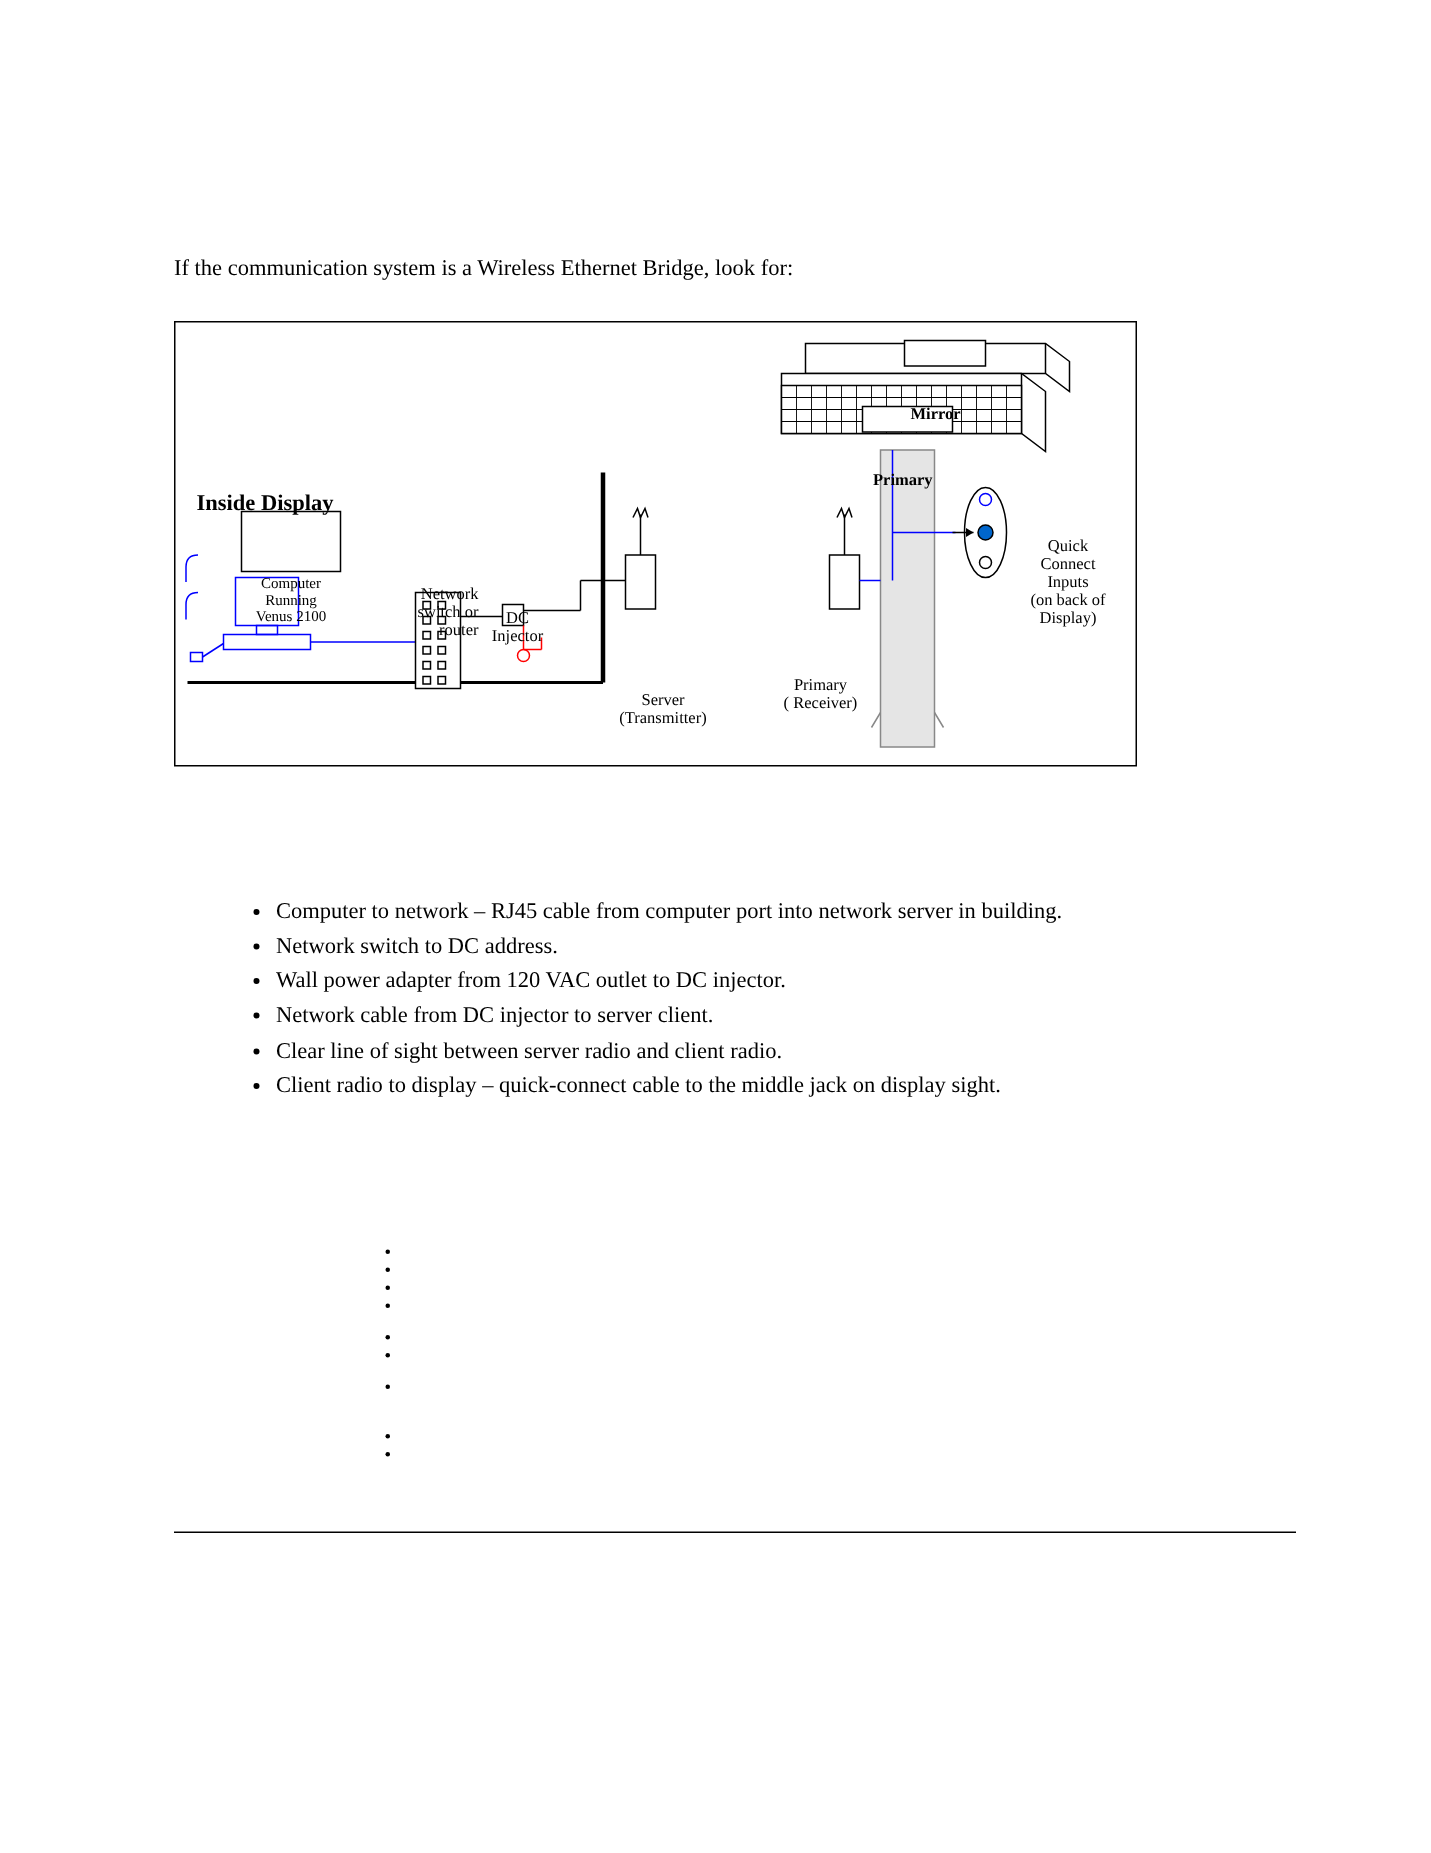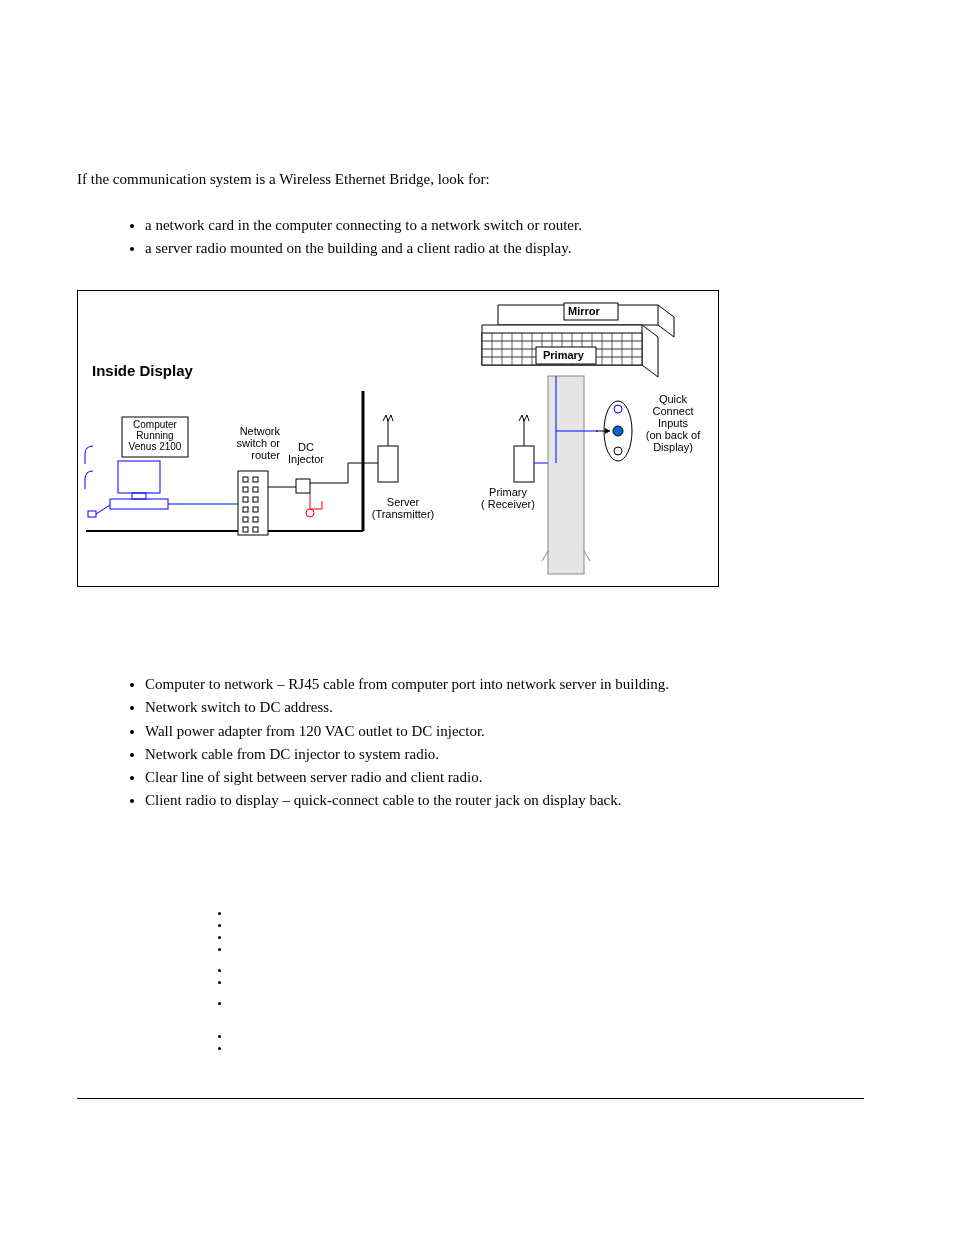--- a/index.html
+++ b/index.html
@@ -4,21 +4,21 @@
 <style>
   body {
     margin: 0;
     padding: 0;
     background: #ffffff;
     font-family: "Palatino Linotype", "Book Antiqua", Palatino, serif;
     color: #000;
     width: 954px;
   }
   .page {
-    padding: 155px 90px 50px 77px;
+    padding: 155px 90px 50px 116px;
     box-sizing: border-box;
     position: relative;
   }
   .intro {
     font-size: 15px;
     margin-bottom: 24px;
     line-height: 1.3;
   }
   ul.bullets {
     list-style: disc;
@@ -85,38 +85,35 @@
     padding-top: 4px;
     font-size: 11px;
     display: flex;
     justify-content: space-between;
     color: #fff;
   }
   .footer .right { font-weight: bold; color:#fff;}
   
   .lbl {
     position: absolute;
-    font-family: Liberation Sans, sans-serif;
+    font-family: Liberation Serif, serif;
     font-size: 11px;
     color: #000;
     text-align: center;
     line-height: 1.1;
+    margin-top: 41px;
   }
 </style>
 </head>
 <body>
 
 <div class="page">
 
   <p class="intro">If the communication system is a Wireless Ethernet Bridge, look for:</p>
 
-  <ul class="bullets">
-    <li>a network card in the computer connecting to a network switch or router.</li>
-    <li>a server radio mounted on the building and a client radio at the display.</li>
-  </ul>
 
   <div class="figure-box">
     <svg width="640" height="295" style="position:absolute;left:0;top:0;">
 
       <line x1="8" y1="240" x2="285" y2="240" stroke="#000" stroke-width="2"></line>
 
       <line x1="285" y1="100" x2="285" y2="240" stroke="#000" stroke-width="3"></line>
 
       <rect x="40" y="170" width="42" height="32" fill="none" stroke="#00f"></rect>
       <rect x="54" y="202" width="14" height="6" fill="none" stroke="#00f"></rect>
@@ -241,23 +238,23 @@
     <span style="font-style:italic;color:#fff;">Figure 8:</span>
     <span style="color:#fff;">Wireless Ethernet Bridge Network</span>
   </div>
 
   <div class="section-sub" style="color:#fff;">Check these connections:</div>
 
   <ul class="bullets2">
     <li>Computer to network – RJ45 cable from computer port into network server in building.</li>
     <li>Network switch to DC address.</li>
     <li>Wall power adapter from 120 VAC outlet to DC injector.</li>
-    <li>Network cable from DC injector to system radio.</li>
+    <li>Network cable from DC injector to server client.</li>
     <li>Clear line of sight between server radio and client radio.</li>
-    <li>Client radio to display – quick-connect cable to the router jack on display back.</li>
+    <li>Client radio to display – quick-connect cable to the middle jack on display sight.</li>
   </ul>
 
   <table class="trouble">
     <tbody>
         <tr class="hdr">
           <td colspan="2">Wireless Ethernet Bridge Networks – Problems and Solutions</td>
         </tr>
     <tr class="hdr">
       <td class="col1">Problem</td>
       <td>Possible Remedies</td>

